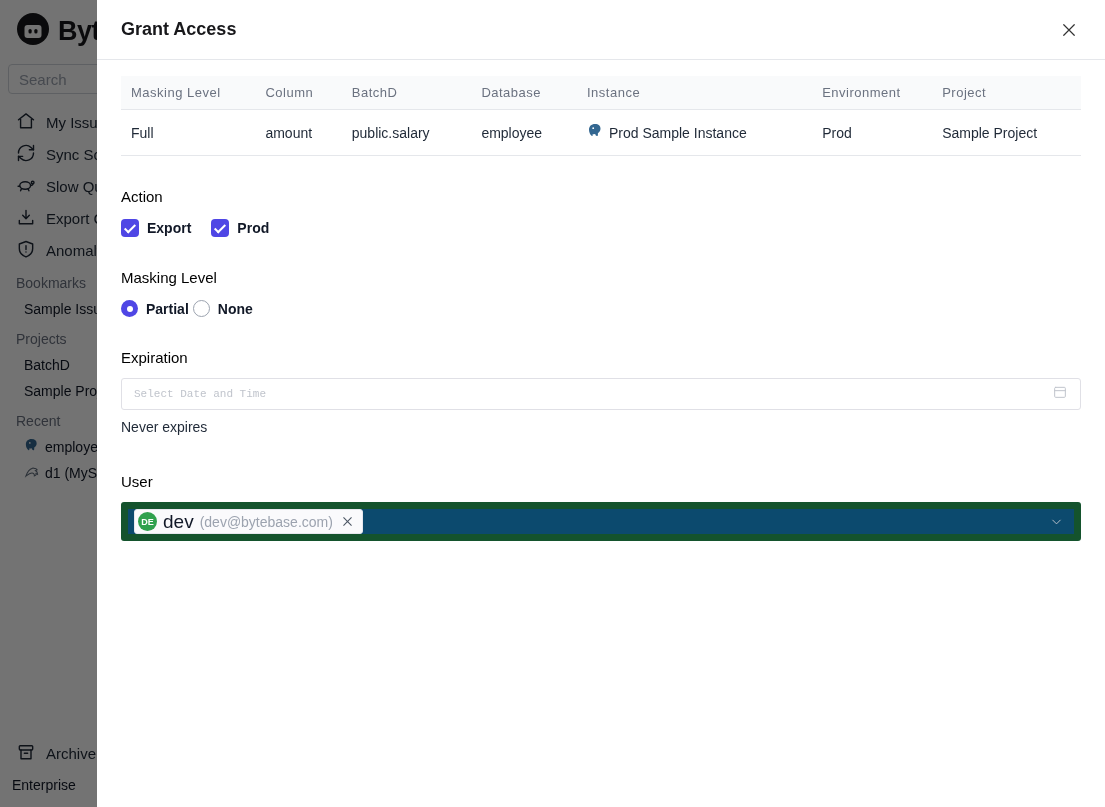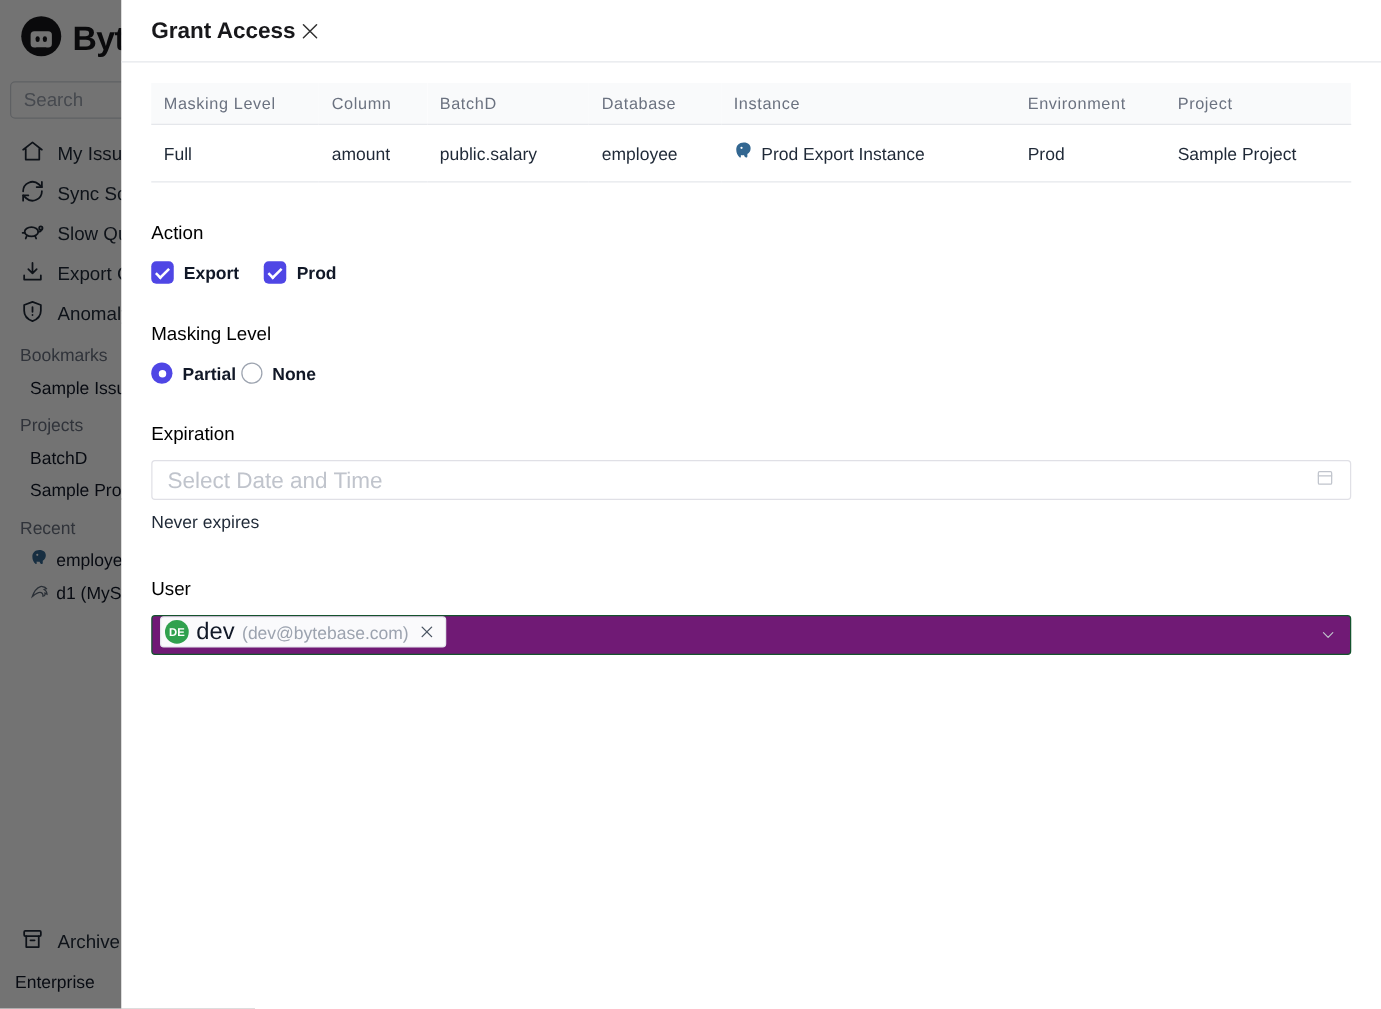--- a/index.html
+++ b/index.html
@@ -21,21 +21,21 @@
   .recent-item { display:flex; align-items:center; gap:6px; height:26px; padding:0 16px 0 24px; font-size:14px; color:#111827; white-space:nowrap; cursor:pointer; }
   .side-spacer { flex:1; }
   .archive-row { display:flex; align-items:center; gap:10px; height:32px; padding:0 16px; font-size:15px; color:#1f2937; white-space:nowrap; cursor:pointer; }
   .plan-label { padding:8px 12px 14px 12px; font-size:14px; color:#111827; white-space:nowrap; }
 
   
   .mask { position:absolute; inset:0; background:rgba(0,0,0,0.55); z-index:5; }
 
   
   .modal { position:absolute; left:97px; top:0; right:0; bottom:0; background:#fff; z-index:10; display:flex; flex-direction:column; }
-  .modal-header { flex:none; height:50px; display:flex; align-items:center; padding:0 24px; border-bottom:1px solid #e5e7eb; }
+  .modal-header { flex:none; height:60px; display:flex; align-items:center; justify-content:space-between; padding:0 24px; border-bottom:1px solid #e5e7eb; }
   .modal-title { font-size:18px; font-weight:600; color:#18181b; }
   .close-btn { width:24px; height:24px; display:flex; align-items:center; justify-content:center; cursor:pointer; color:#333; }
   .modal-body { flex:1; padding:16px 24px 0 24px; overflow:hidden; }
 
   table.grant-table { width:100%; border-collapse:collapse; table-layout:fixed; }
   .grant-table th { background:#f9fafb; text-align:left; font-size:13px; font-weight:500; letter-spacing:0.5px; color:#6b7280; padding:9px 10px; border-bottom:1px solid #e5e7eb; white-space:nowrap; overflow:hidden; }
   .grant-table td { font-size:14px; color:#1f2937; padding:13px 10px; border-bottom:1px solid #e5e7eb; white-space:nowrap; overflow:hidden; }
   .cell-flex { display:flex; align-items:center; gap:6px; }
 
   .section-label { margin-top:32px; font-size:15px; color:#000000; }
@@ -45,25 +45,25 @@
 
   .checkbox { width:18px; height:18px; border-radius:4px; background:#4f46e5; position:relative; flex:none; }
   .checkbox::after { content:""; position:absolute; left:6px; top:2.5px; width:4px; height:9px; border:solid #fff; border-width:0 2px 2px 0; transform:rotate(45deg); }
 
   .radio { width:17px; height:17px; border-radius:50%; position:relative; flex:none; }
   .radio.selected { background:#4f46e5; }
   .radio.selected::after { content:""; position:absolute; left:5.5px; top:5.5px; width:6px; height:6px; border-radius:50%; background:#fff; }
   .radio.unselected { background:#fff; border:1.5px solid #9ca3af; }
 
   .text-input { margin-top:12px; height:32px; border:1px solid #e0e0e6; border-radius:3px; display:flex; align-items:center; padding:0 12px; background:#fff; }
-  .text-input input { flex:1; border:none; outline:none; font-size:18px; font-family:Liberation Sans, sans-serif; color:#1f2937; background:transparent; }
+  .text-input input { flex:1; border:none; outline:none; font-size:11px; font-family:Liberation Mono, monospace; color:#1f2937; background:transparent; }
   .text-input input::placeholder { color:#c0c4cc; }
   .note { margin-top:9px; font-size:14px; color:#1f2937; }
 
-  .user-select { margin-top:12px; min-height:32px; border:1px solid #14532d; border-radius:3px; display:flex; padding:0 34px 0 6px; position:relative; background:#701a75; cursor:pointer; }
+  .user-select { margin-top:12px; min-height:32px; border:7px solid #14532d; border-radius:3px; display:flex; padding:0 34px 0 6px; position:relative; background:#0c4a6e; cursor:pointer; }
   .user-tag { display:flex; align-items:center; gap:6px; background:#fafafc; border:1px solid #e7e7ee; border-radius:3px; height:25px; padding:0 8px 0 3px; }
   .avatar { width:19px; height:19px; border-radius:50%; background:#30a14e; color:#fff; font-size:9px; font-weight:700; display:flex; align-items:center; justify-content:center; flex:none; }
   .user-name { font-size:19px; color:#111827; font-weight:500; }
   .user-email { font-size:14px; color:#9ca3af; }
   .tag-close { margin-left:2px; color:#4b5563; display:flex; align-items:center; cursor:pointer; }
   .chevron { position:absolute; right:10px; top:50%; transform:translateY(-50%); color:#c0c4cc; display:flex; }
 
   .modal-footer { flex:none; height:66px; border-top:1px solid #e5e7eb; display:flex; align-items:center; justify-content:flex-end; gap:12px; padding:0 24px; }
   .btn { height:34px; border-radius:3px; font-size:14px; font-family:inherit; display:flex; align-items:center; justify-content:center; cursor:pointer; }
   .btn-cancel { background:#fff; border:1px solid #dcdfe6; color:#374151; padding:0 18px; }
@@ -210,21 +210,21 @@
           <td>Full</td>
           <td>amount</td>
           <td>public.salary</td>
           <td>employee</td>
           <td>
             <span class="cell-flex">
               <span><svg width="16" height="16" viewBox="0 0 16 16">
                     <path fill="#336791" d="M8 1C4.2 1 2 3.4 2 6.8c0 2.6 1.1 4.7 2.6 6 .6.5 1.1.2 1.1-.5v-1.4c.8.3 1.7.3 2.5.1.2 1 .9 2 1.8 2 .6 0 .9-.4.9-1.3v-1.5c1.6-.9 2.6-2.4 2.6-4.6C13.5 3 11.7 1 8 1z"></path>
                     <circle cx="6.2" cy="5.2" r="0.9" fill="#fff"></circle>
                   </svg></span>
-              <span>Prod Export Instance</span>
+              <span>Prod Sample Instance</span>
             </span>
           </td>
           <td>Prod</td>
           <td>Sample Project</td>
         </tr>
       </tbody>
     </table>
 
     <div class="section-label">Action</div>
     <div class="options-row">

